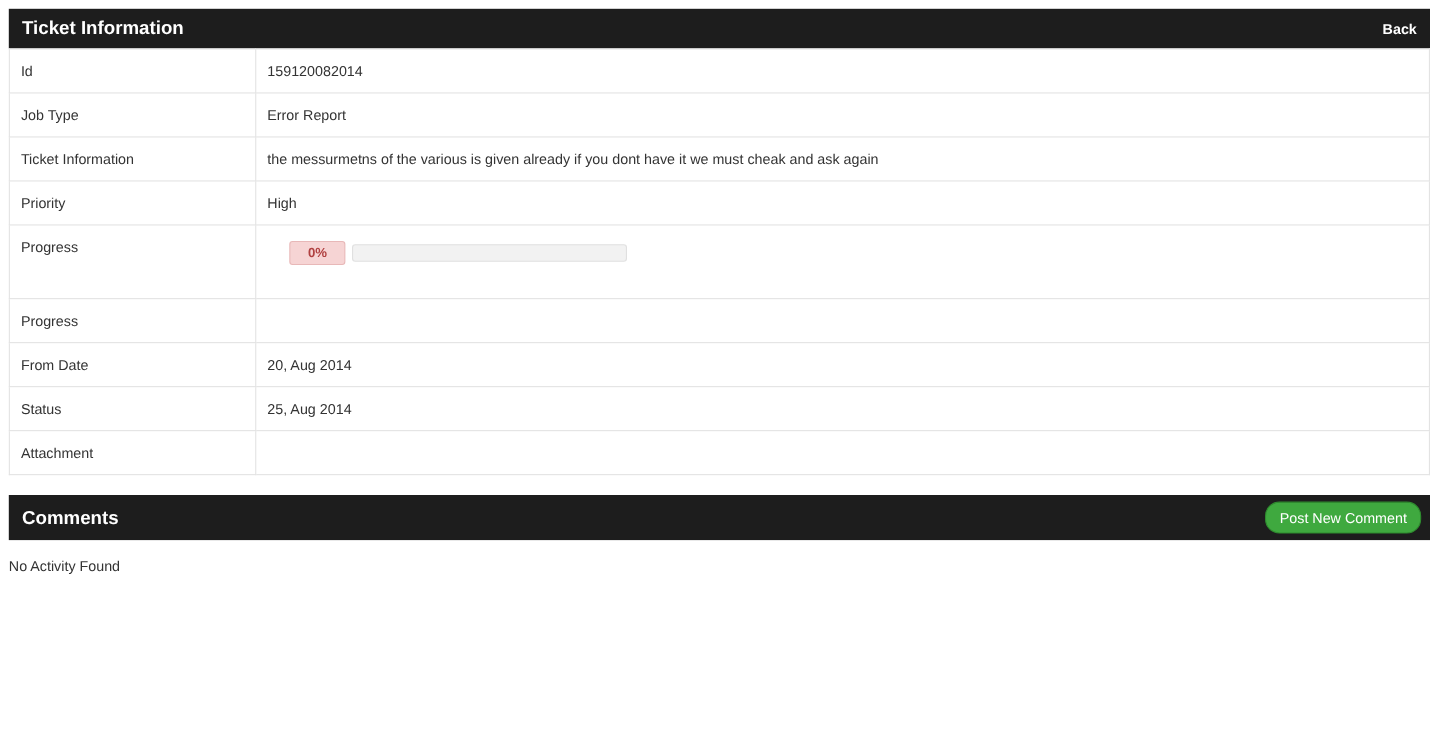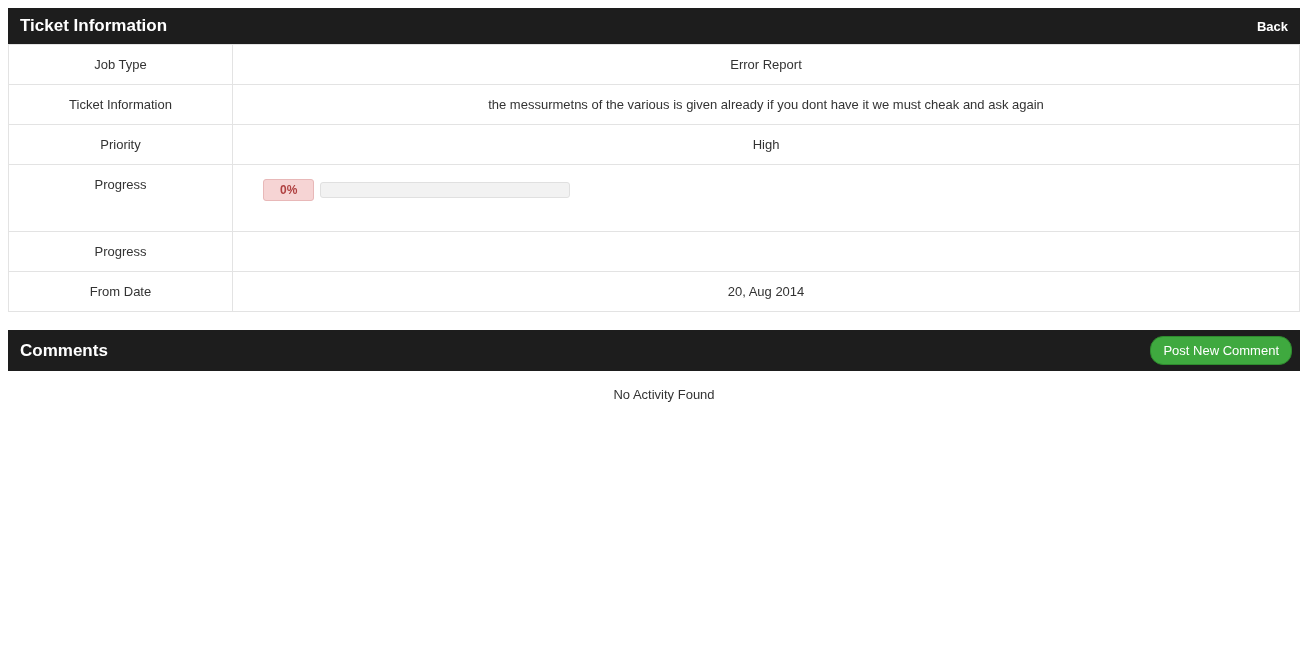--- a/index.html
+++ b/index.html
@@ -1,15 +1,15 @@
 <!DOCTYPE html>
 <html><head>
 <meta charset="utf-8">
 <style>
-  * { box-sizing: border-box; margin: 0; padding: 0; text-align: center; }
+  * { box-sizing: border-box; margin: 0; padding: 0; }
   body {
     font-family: Arial, Helvetica, sans-serif;
     font-size: 13px;
     color: #333;
     background: #fff;
     width: 1308px;
   }
   .panel {
     margin: 8px;
   }
@@ -96,34 +96,38 @@
     color: #fff;
     font-size: 13px;
     padding: 6px 12px;
     border-radius: 13px;
     cursor: pointer;
   }
   .no-activity {
     padding: 8px 0 0 0;
     font-size: 13px;
     color: #333;
-    margin-left: 20px;
+    margin-left: 8px;
   }
 </style>
 </head>
 <body>
 
 <div class="panel">
   <div class="panel-header">
     <h3>Ticket Information</h3>
     <a class="back-link">Back</a>
   </div>
 
   <table class="info">
     <tbody>
+        <tr>
+      <td class="label">Id</td>
+      <td>159120082014</td>
+    </tr>
     <tr>
       <td class="label">Job Type</td>
       <td>Error Report</td>
     </tr>
     <tr>
       <td class="label">Ticket Information</td>
       <td>the messurmetns of the various is given already if you dont have it we must cheak and ask again</td>
     </tr>
     <tr>
       <td class="label">Priority</td>
@@ -139,20 +143,28 @@
       </td>
     </tr>
     <tr>
       <td class="label">Progress</td>
       <td></td>
     </tr>
     <tr>
       <td class="label">From Date</td>
       <td>20, Aug 2014</td>
     </tr>
+    <tr>
+      <td class="label">Status</td>
+      <td>25, Aug 2014</td>
+    </tr>
+    <tr>
+      <td class="label">Attachment</td>
+      <td></td>
+    </tr>
   </tbody>
     </table>
 </div>
 
 <div class="comments-panel">
   <div class="comments-header">
     <h3>Comments</h3>
     <button class="btn-green">Post New Comment</button>
   </div>
 </div>

